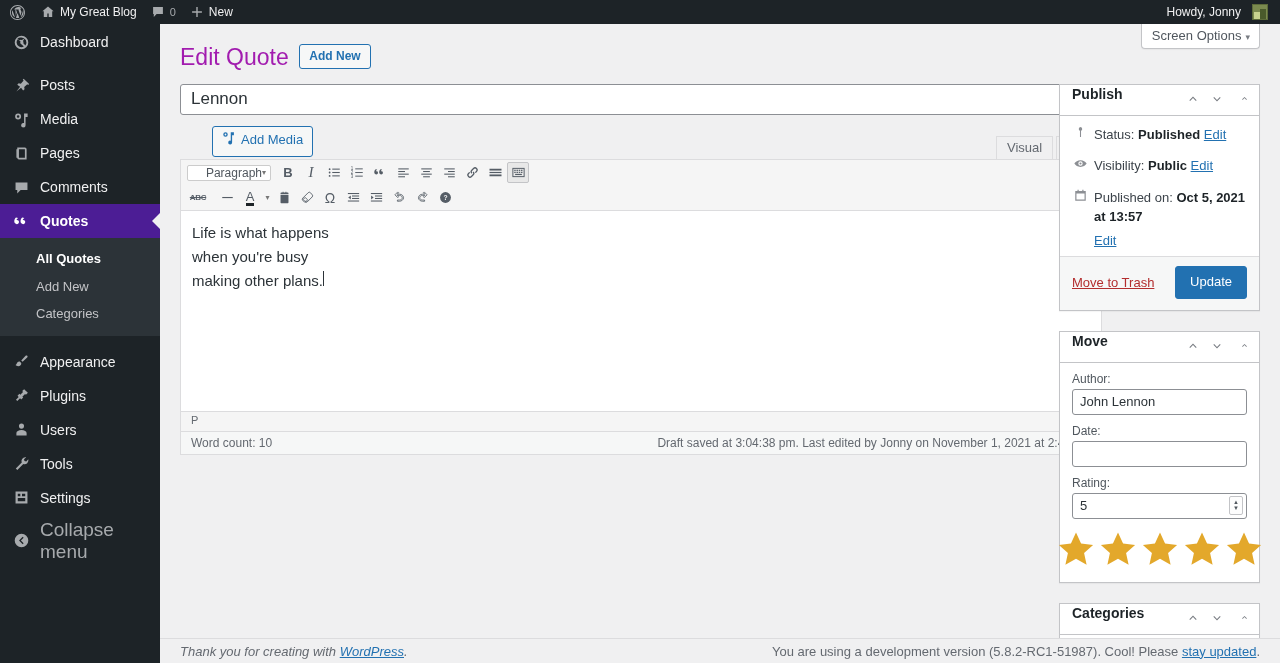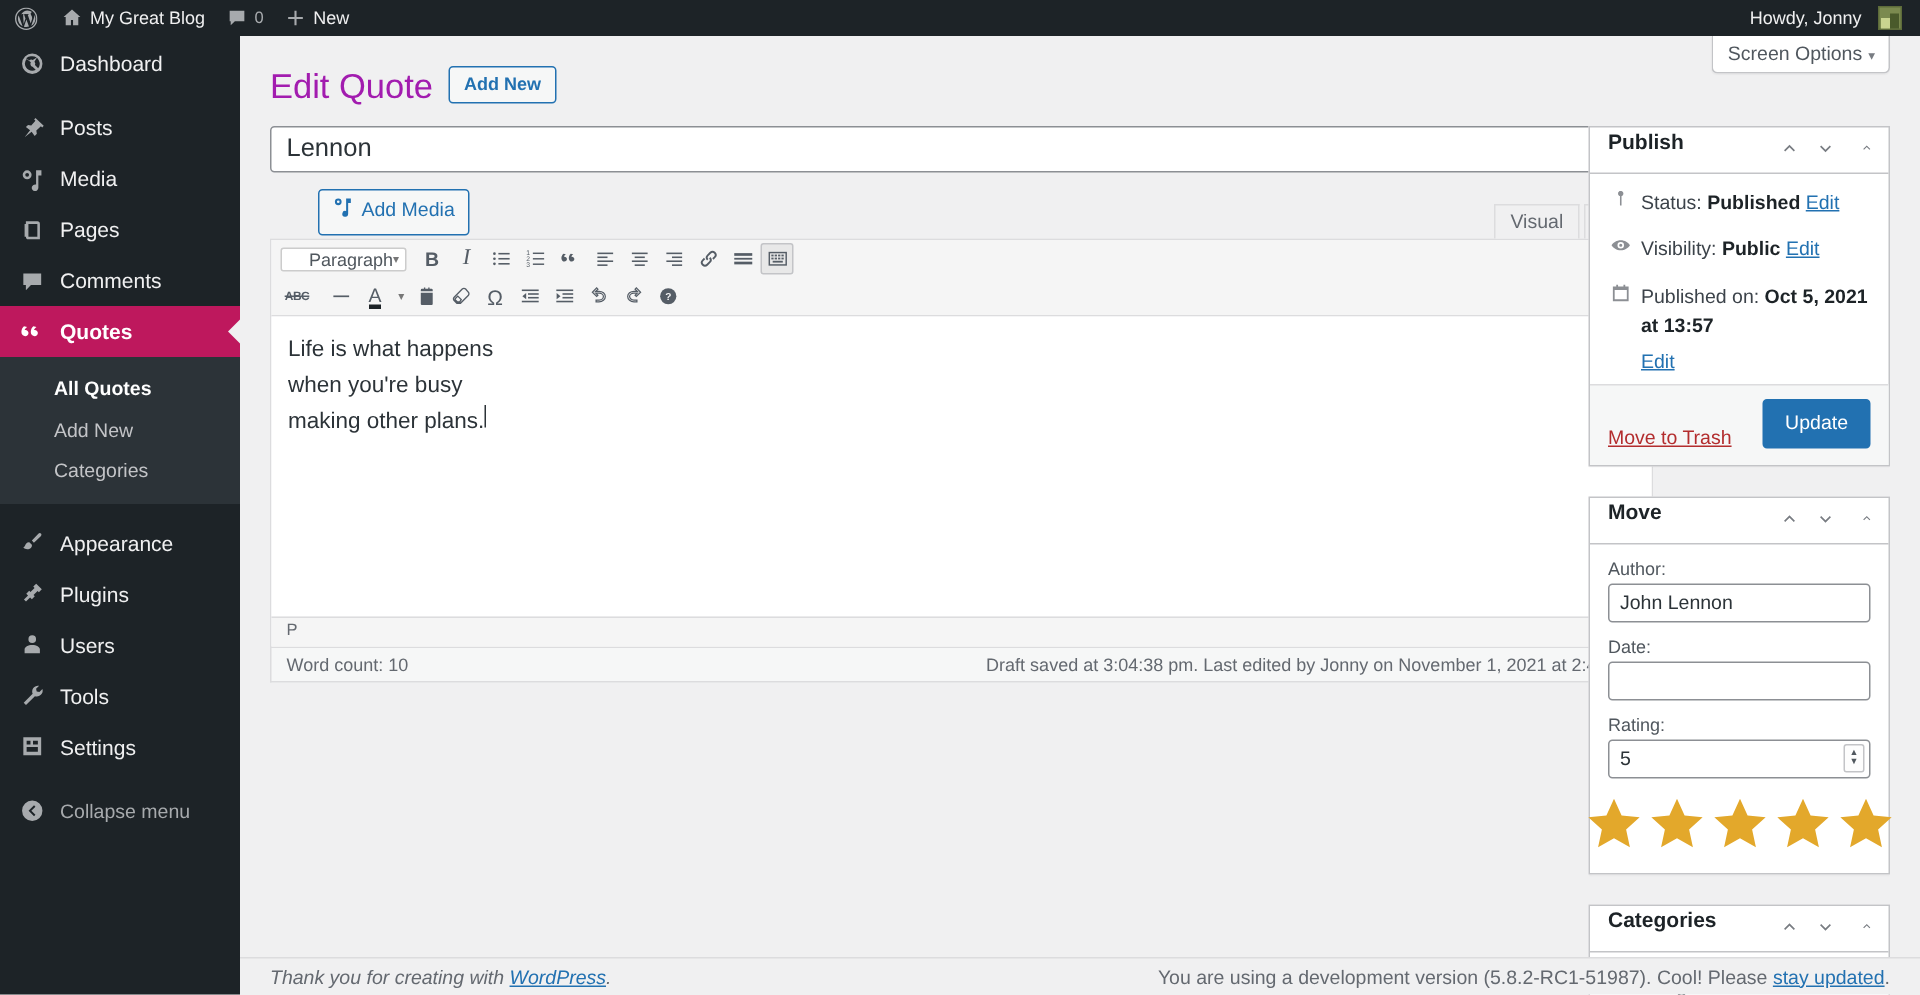--- a/index.html
+++ b/index.html
@@ -63,21 +63,21 @@
     gap: 9px; position: relative;
     cursor: pointer;
   }
   .menu-top .mi {
     width: 20px; height: 20px;
     display: flex; align-items: center; justify-content: center;
     flex: 0 0 20px;
   }
   .menu-top .mi svg { width: 17px; height: 17px; fill: #a7aaad; }
   .menu-top.current {
-    background: #be185d; color: #fff; font-weight: 600;
+    background: #4c1d95; color: #fff; font-weight: 600;
   }
   .menu-top.current .mi svg { fill: #fff; }
   .menu-top.current::after {
     content: ""; position: absolute; right: 0; top: 50%;
     margin-top: -8px;
     border-style: solid; border-width: 8px 8px 8px 0;
     border-color: transparent #f0f0f1 transparent transparent;
   }
   .menu-top.collapse { color: #a7aaad; }
   .menu-sep { height: 9px; }
@@ -265,21 +265,21 @@
               display: flex; align-items: flex-start; gap: 6px; line-height: 1.5;}
   .misc-pub:first-child { padding-top: 9px; }
   .misc-pub .dash { width: 16px; flex: 0 0 16px; display:flex; align-items:center; justify-content:center; }
   .misc-pub .dash svg { width: 15px; height: 15px; fill: #8c8f94; }
   .misc-pub b { font-weight: 600; color: #1d2327; }
   a.wplink { color: #2271b1; text-decoration: underline; cursor: pointer; }
   .edit-row { padding: 0 12px 8px 34px; }
   #major-publishing-actions {
     border-top: 1px solid #dcdcde;
     padding: 9px 12px 11px;
-    display: flex; align-items: flex-end; justify-content: space-between;
+    display: flex; align-items: center; justify-content: space-between;
     background: #f6f7f7;
   }
   .submitdelete { color: #b32d2e; text-decoration: underline; font-size: 13px; cursor: pointer; }
   .button-primary {
     background: #2271b1; border: 1px solid #2271b1; color: #fff;
     border-radius: 3px; font-size: 13px; font-weight: 400;
     padding: 4px 14px 5px; cursor: pointer;
     line-height: 1.7;
   }
 
@@ -482,21 +482,21 @@
     <span class="mi">
         <svg viewBox="0 0 20 20">
           <path d="M3 3h14v14H3zm2.6 2.6v3h3v-3zm0 5v3.8h8.8v-3.8zm5 -5v3h3.8v-3z"></path>
         </svg>
       </span>
     <span>Settings</span>
   </div>
 
   <div class="menu-sep"></div>
 
-  <div class="menu-top collapse" style="font-size:13px;">
+  <div class="menu-top collapse" style="font-size:19px;">
     <span class="mi">
         <svg viewBox="0 0 20 20">
           <path d="M10 2a8 8 0 100 16 8 8 0 000-16zm2.5 4.8L9.3 10l3.2 3.2-1.1 1.1L7.1 10l4.3-4.3z"></path>
         </svg>
       </span>
     <span>Collapse menu</span>
   </div>
 </div>
 
 <div id="wpbody">

